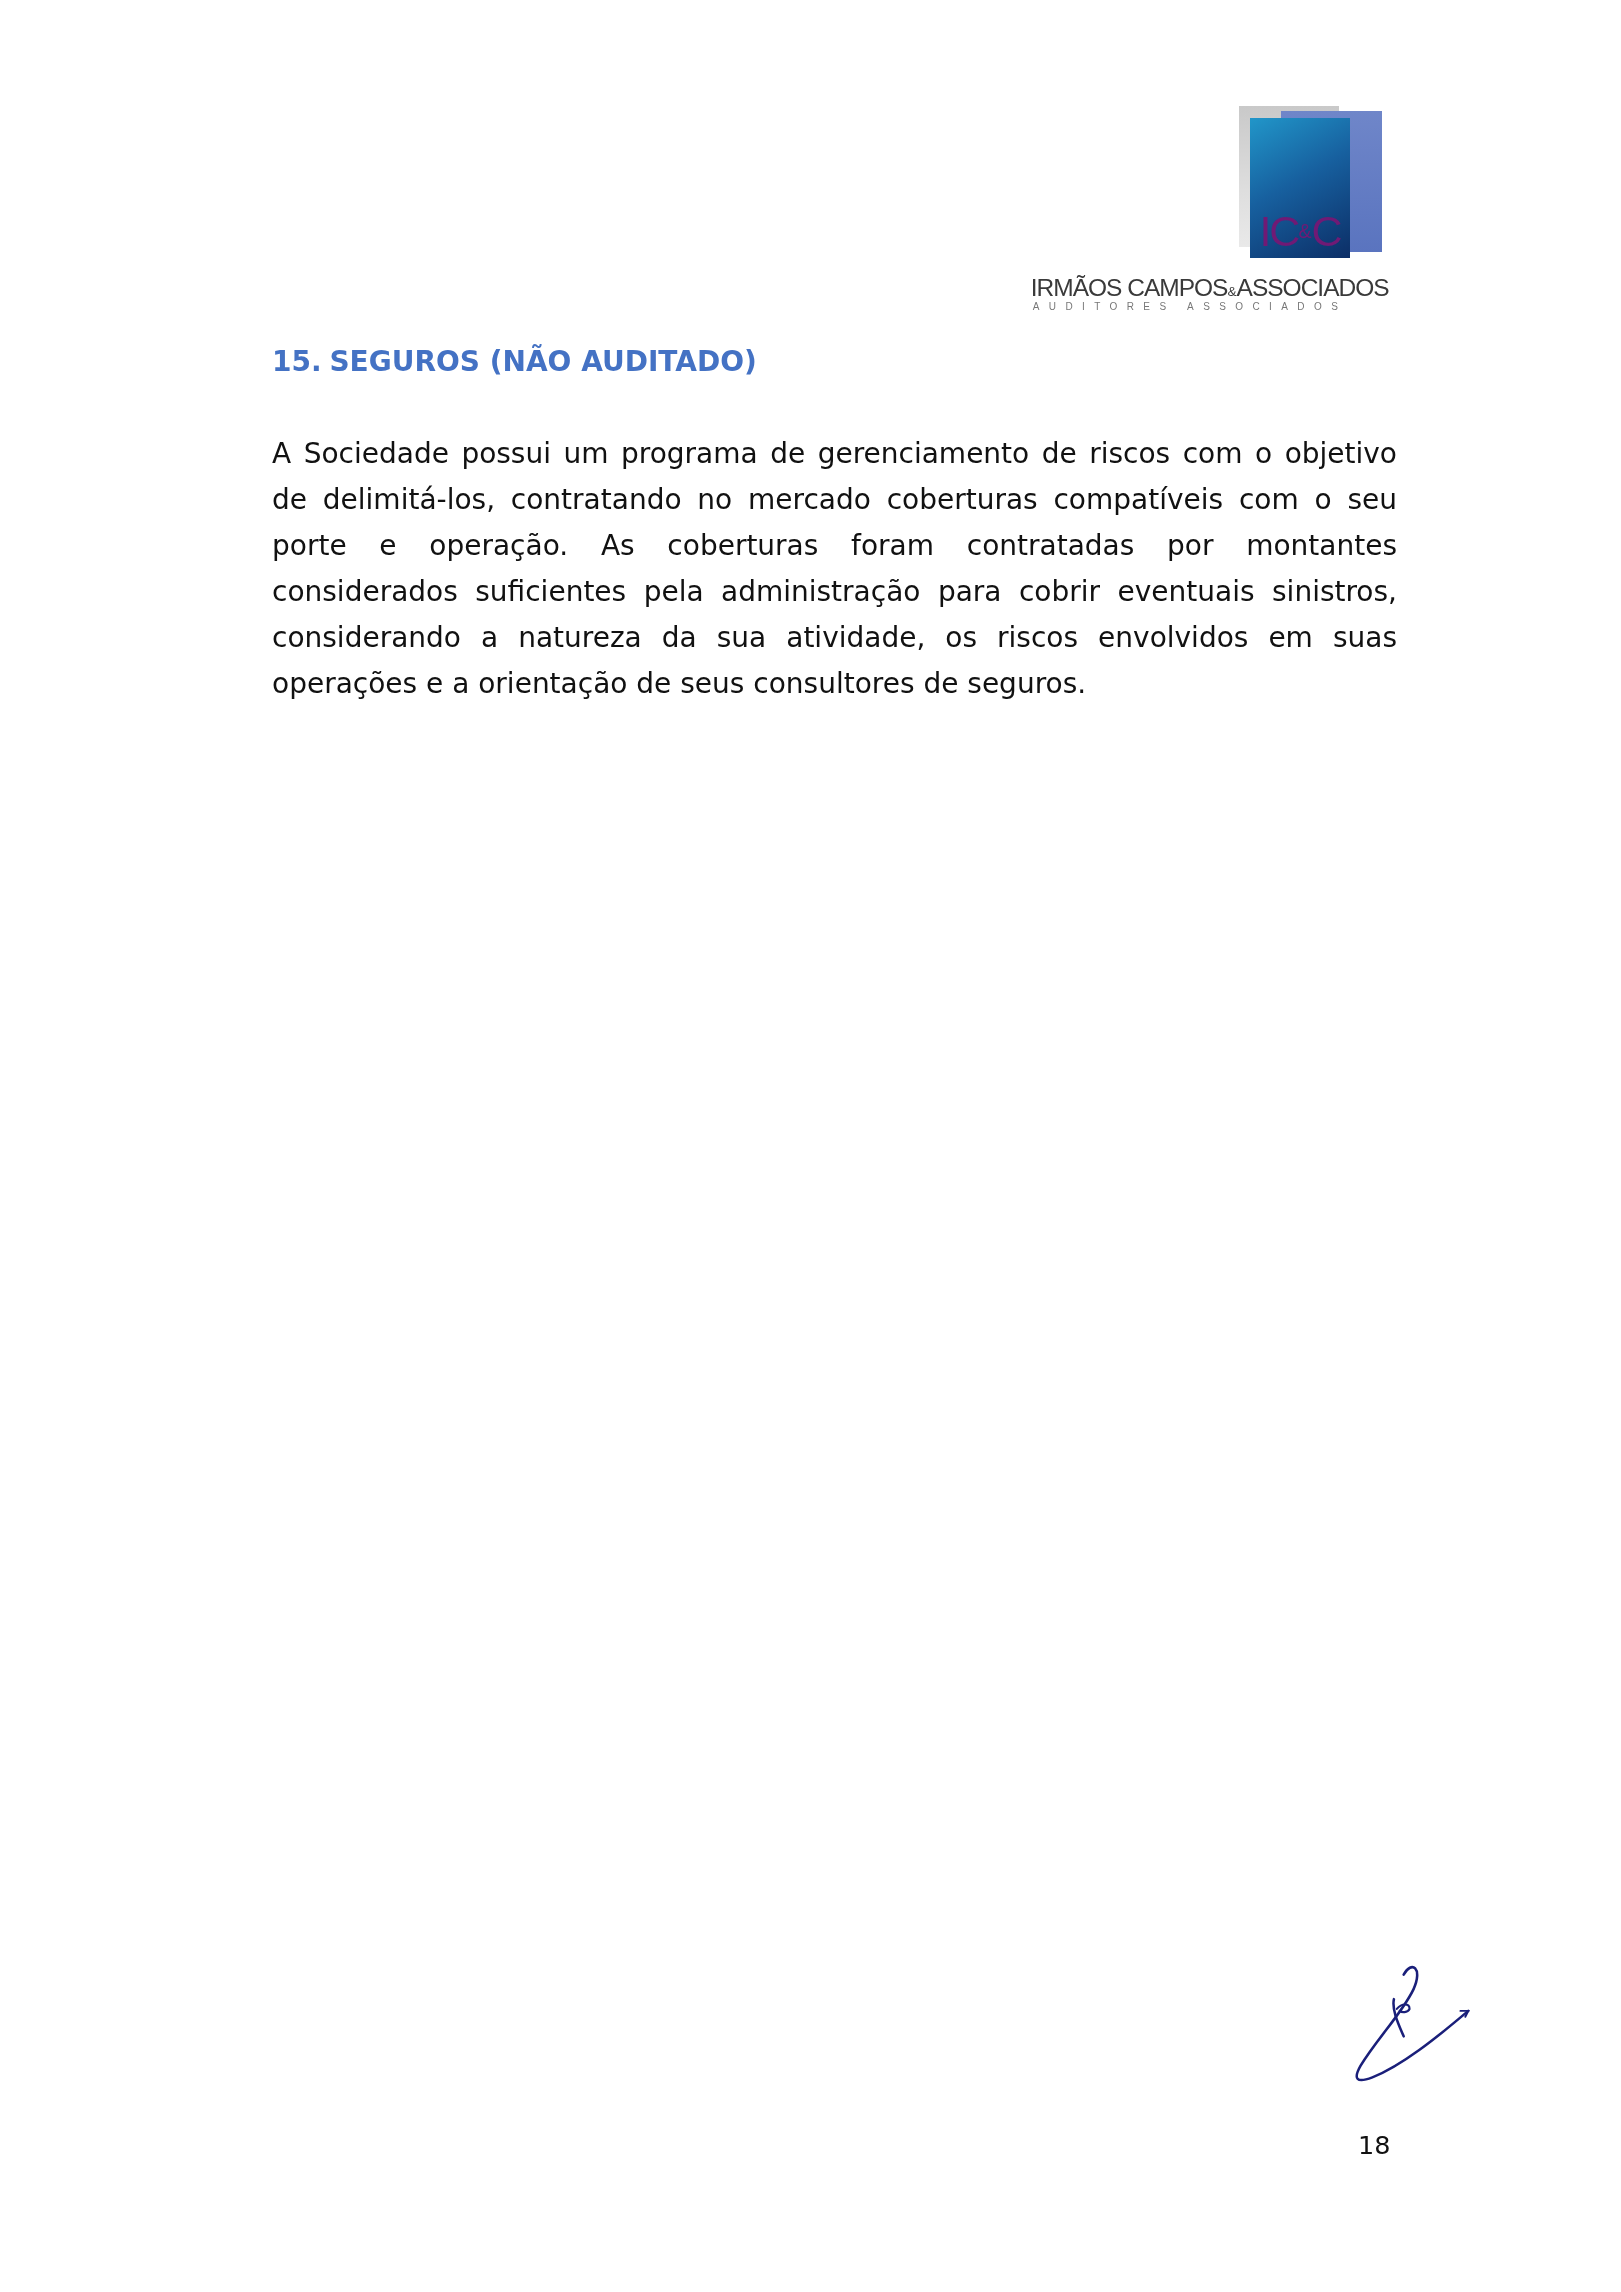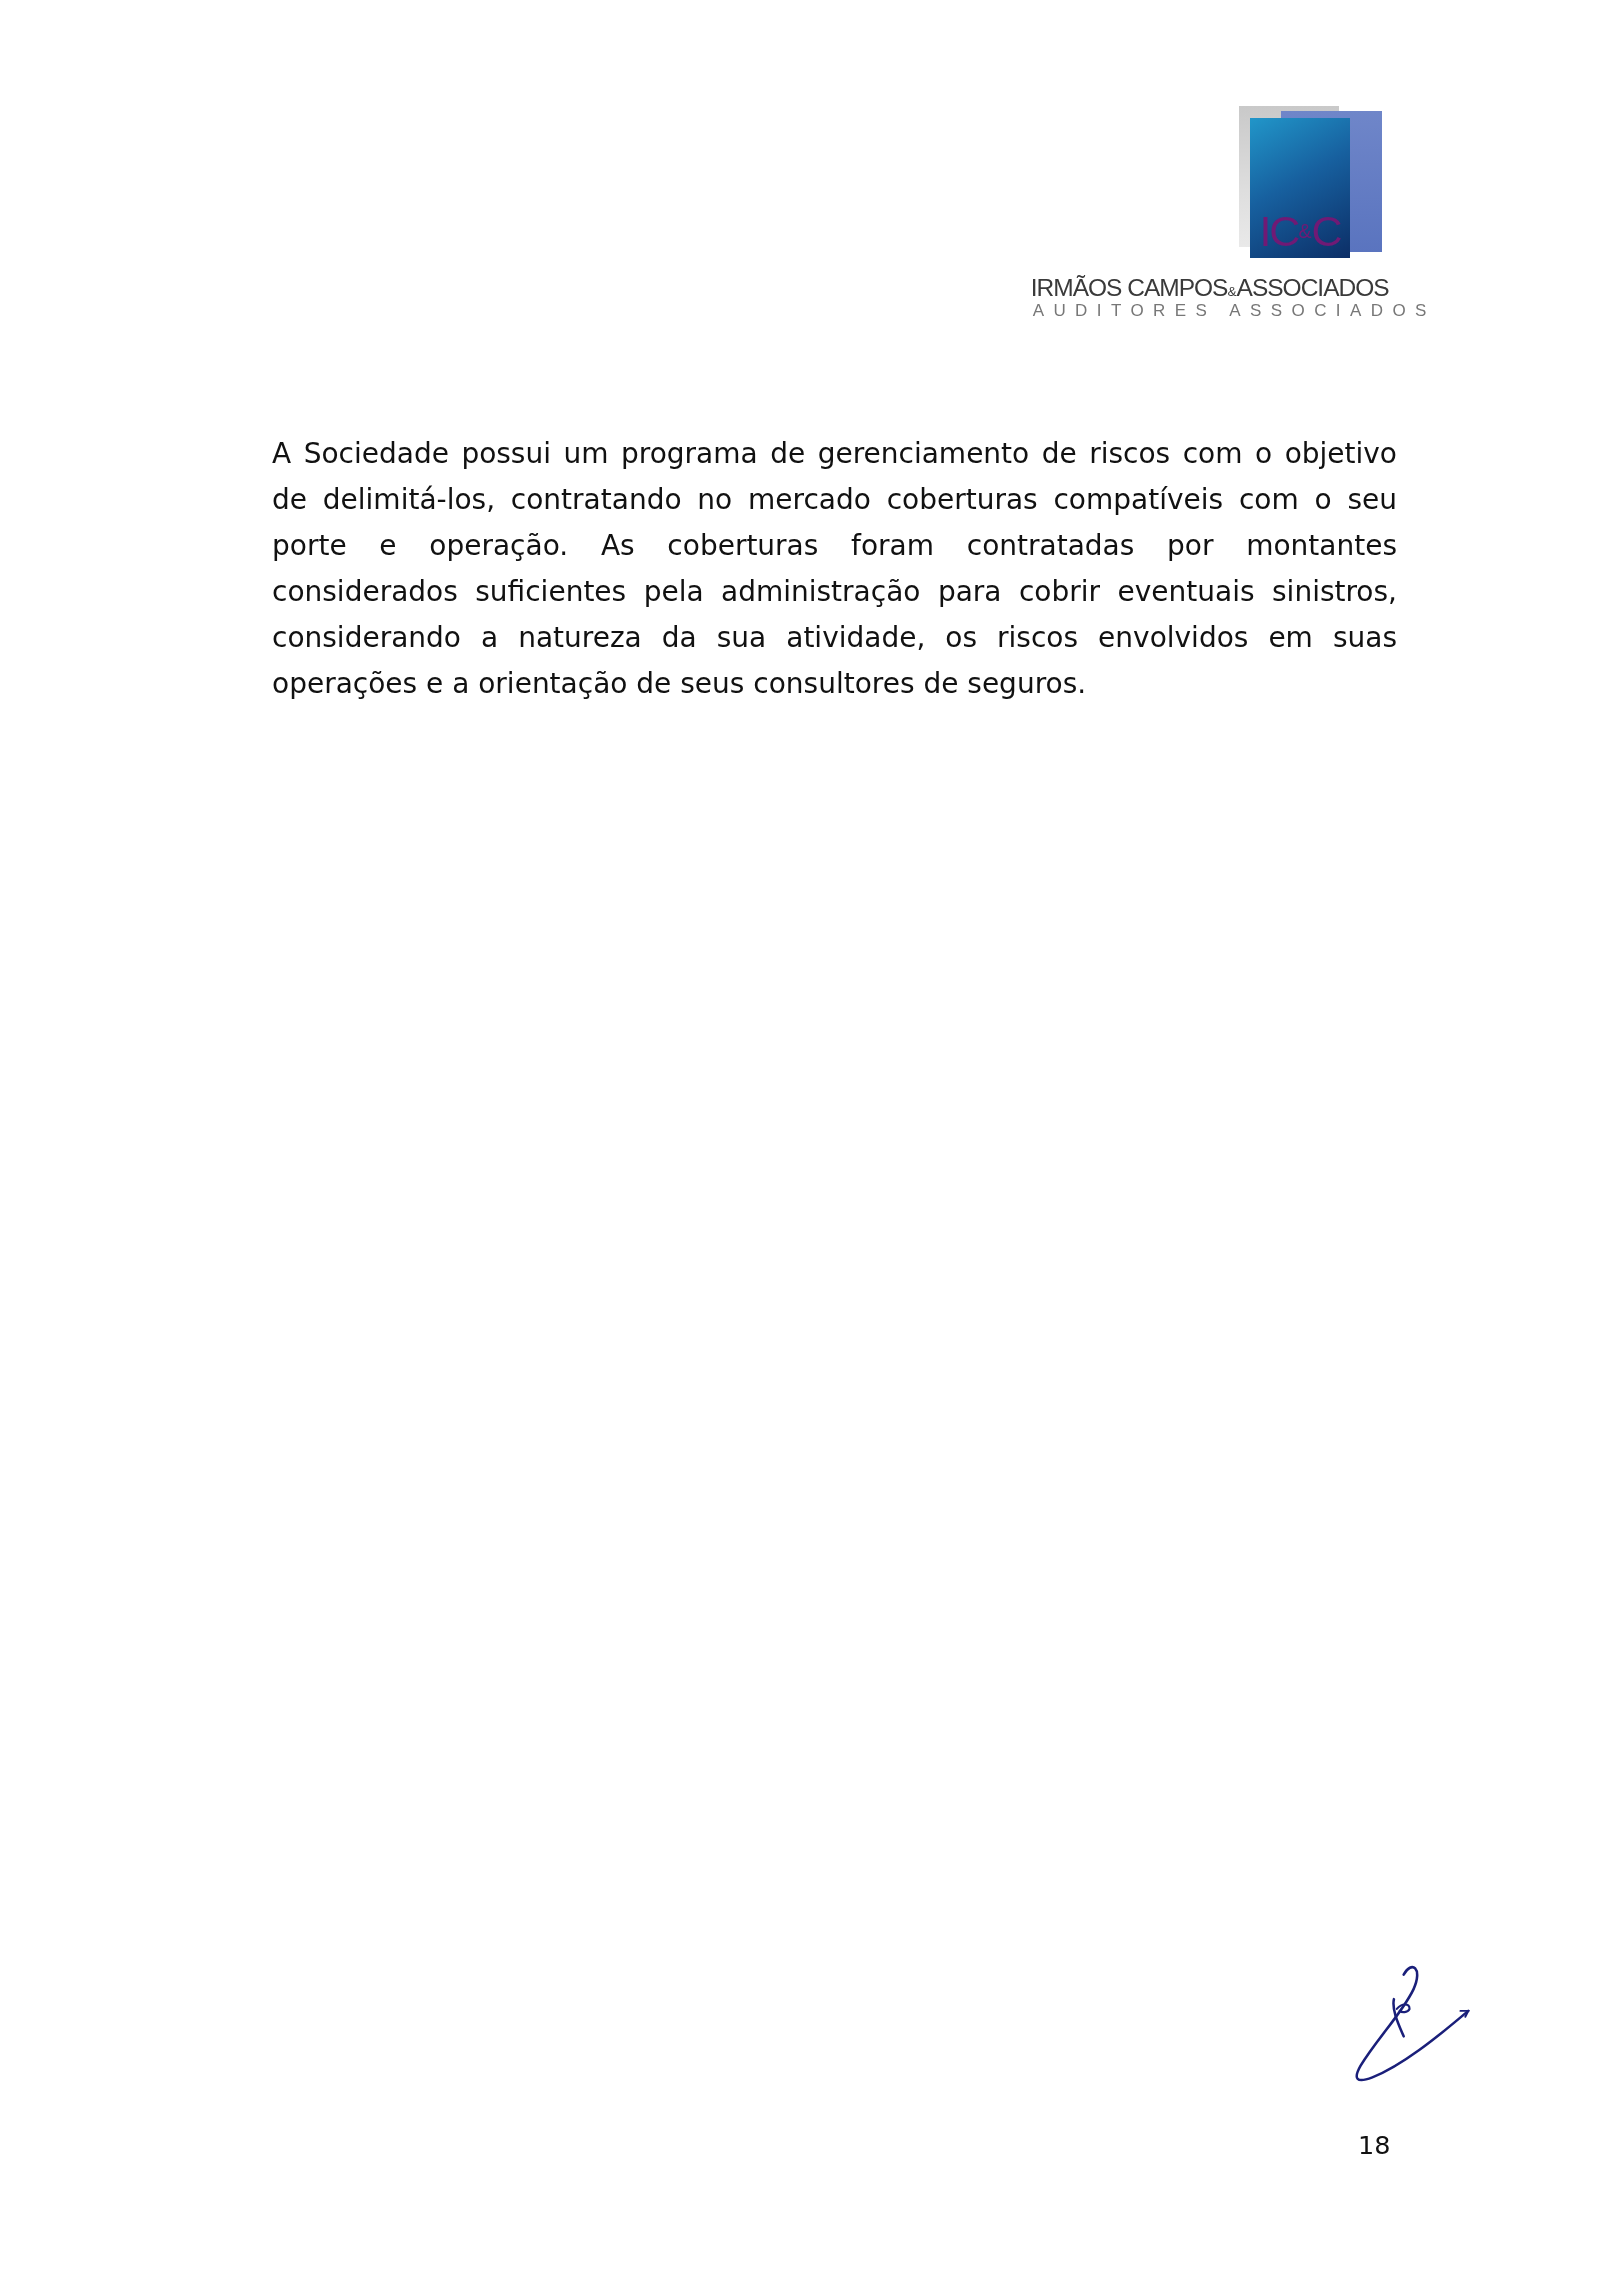--- a/index.html
+++ b/index.html
@@ -13,22 +13,22 @@
   .logo .r-purple { position:absolute; left:262px; top:12.7px; width:101px; height:141px;
     background:linear-gradient(180deg,#6f86c9 0%,#5a74bf 100%); }
   .logo .r-main { position:absolute; left:231px; top:19.6px; width:100px; height:140px;
     background:linear-gradient(150deg,#2196c9 0%,#17609f 45%,#0c2e66 100%); }
   .logo .mono { position:absolute; left:231px; top:110px; width:100px; text-align:center;
     color:#701a75; font-family:"Liberation Sans", sans-serif; font-size:43px; letter-spacing:-2px; line-height:47px; }
   .logo .mono small { font-size:19.6px; vertical-align:7.8px; letter-spacing:0; }
   .logo .name { position:absolute; left:11.8px; top:176px; width:353px; text-align:right;
     font-family:"Liberation Sans", sans-serif; font-size:24.5px; color:#3a3a3a; letter-spacing:-1px; white-space:nowrap; }
   .logo .name small { font-size:13.7px; letter-spacing:0; }
-  .logo .sub { position:absolute; left:13.7px; top:203px; width:353px; text-align:center;
-    font-family:"Liberation Sans", sans-serif; font-size:17px; color:#777; letter-spacing:9.4px; white-space:nowrap; }
+  .logo .sub { position:absolute; left:13.7px; top:203px; width:353px; text-align:left;
+    font-family:"Liberation Sans", sans-serif; font-size:10px; color:#777; letter-spacing:9.4px; white-space:nowrap; }
 
   
   .heading { position:absolute; left:272px; top:345px; margin:0;
     font-family:"DejaVu Sans", sans-serif; font-weight:bold; font-size:28px; color:#4472c4; white-space:nowrap; }
   .heading .num { margin-right:7.8px; }
 
   
   .para { position:absolute; left:272px; top:431px; width:1125px; margin:0;
     font-family:"DejaVu Sans", sans-serif; font-size:28px; line-height:46px; color:#111;
     text-align:justify; }
@@ -47,20 +47,21 @@
 
   <div class="logo">
     <div class="r-gray"></div>
     <div class="r-purple"></div>
     <div class="r-main"></div>
     <div class="mono"><span>IC</span><small>&amp;</small><span>C</span></div>
     <div class="name"><span>IRMÃOS CAMPOS</span><small>&amp;</small><span>ASSOCIADOS</span></div>
     <div class="sub">AUDITORES ASSOCIADOS</div>
   </div>
 
+  <h2 class="heading"><span class="num">15.</span><span>SEGUROS (NÃO AUDITADO)</span></h2>
 
   <p class="para">A Sociedade possui um programa de gerenciamento de riscos com o objetivo de delimitá-los, contratando no mercado coberturas compatíveis com o seu porte e operação. As coberturas foram contratadas por montantes considerados suficientes pela administração para cobrir eventuais sinistros, considerando a natureza da sua atividade, os riscos envolvidos em suas operações e a orientação de seus consultores de seguros.</p>
 
   <svg class="signature" viewBox="0 0 140 140">
     <path d="M62 15 C70 0, 82 8, 72 30 C60 55, 35 80, 18 108 C10 122, 14 126, 30 120 C60 108, 95 80, 128 52" fill="none" stroke="#1a1f7a" stroke-width="2.6" stroke-linecap="round"></path>
     <path d="M52 40 C50 50, 55 62, 62 78" fill="none" stroke="#1a1f7a" stroke-width="2.6" stroke-linecap="round"></path>
     <path d="M55 50 C60 44, 68 44, 68 50 C66 54, 60 54, 58 52" fill="none" stroke="#1a1f7a" stroke-width="2.2" stroke-linecap="round"></path>
     <path d="M120 52 L128 52 L125 58" fill="none" stroke="#1a1f7a" stroke-width="2" stroke-linecap="round"></path>
   </svg>
 

